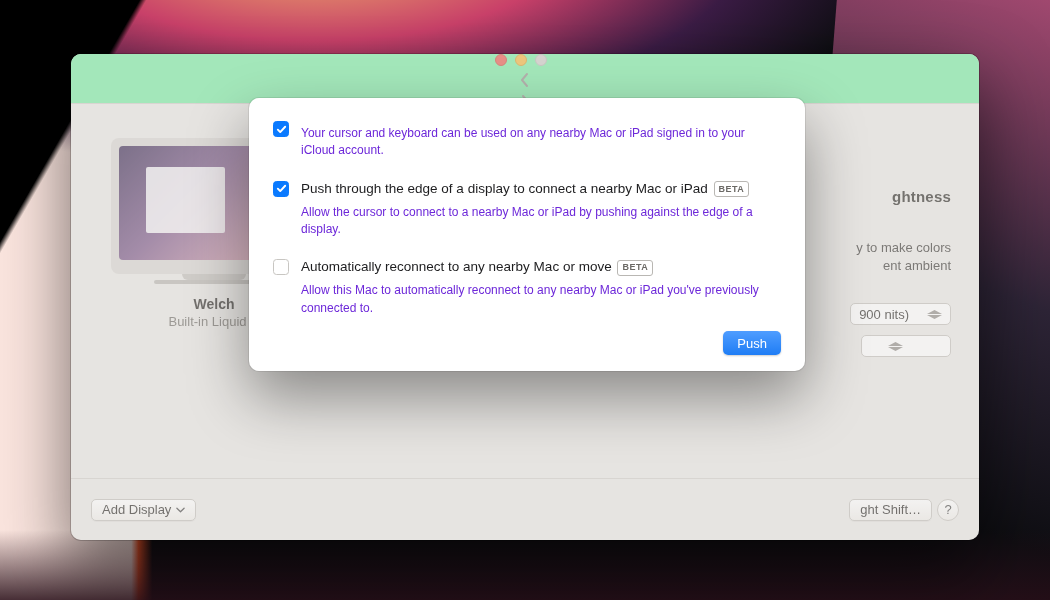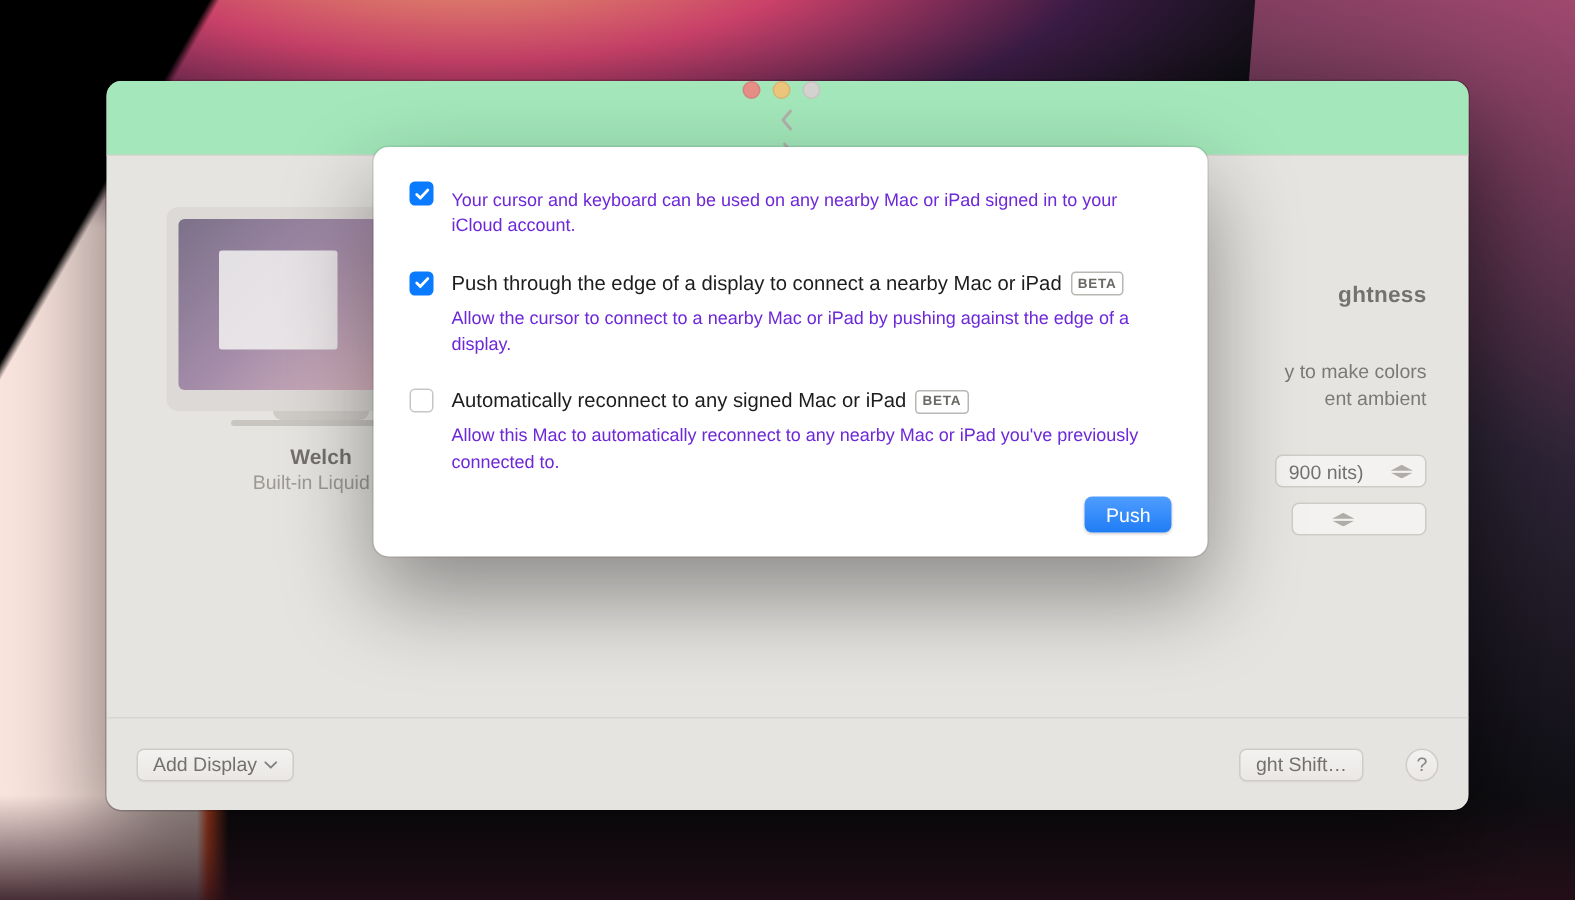--- a/index.html
+++ b/index.html
@@ -86,21 +86,21 @@
 .rt-row { display:flex; gap:10px; margin: 18px 0 2px; align-items:flex-start;}
 .chk-sm {
   width:15px; height:15px; border:1px solid #b6b3ae; border-radius:3px; background:#fff; flex-shrink:0;
   display:flex; align-items:center; justify-content:center; margin-top:2px;
 }
 .chk-sm.on { background:#0a7aff; border-color:#0a7aff; }
 .rt-text { font-size:13px; color:#4a4845; line-height:1.4;}
 .footbar {
   position:absolute; left:0; right:0; bottom:0; height:62px;
   border-top:1px solid #d6d3cf;
-  display:flex; align-items:center; padding: 0 20px; gap:28px;
+  display:flex; align-items:center; padding: 0 20px; gap:5px;
 }
 .mac-btn {
   height:22px; padding:0 10px; font-size:13px; color:#3d3b38;
   background: linear-gradient(#fff, #f2f0ec); border:1px solid #c9c6c1;
   border-radius:5px; display:flex; align-items:center; gap:5px;
   box-shadow: 0 1px 0 rgba(0,0,0,0.04);
 }
 .sel {
   height:22px; padding:0 8px; font-size:13px; color:#3d3b38;
   background:#fff; border:1px solid #c9c6c1; border-radius:5px;
@@ -286,21 +286,21 @@
       <div class="sdesc">Allow the cursor to connect to a nearby Mac or iPad by pushing against the edge of a display.</div>
     </div>
   </div>
 
   <div class="srow" style="margin-bottom:14px;">
     <div class="scheck">
       
     </div>
     <div class="stext">
       <div class="stitle">
-        <span>Automatically reconnect to any signed Mac or iPad</span>
+        <span>Automatically reconnect to any nearby Mac or move</span>
         <span class="beta">BETA</span>
       </div>
       <div class="sdesc">Allow this Mac to automatically reconnect to any nearby Mac or iPad you've previously connected to.</div>
     </div>
   </div>
 
   <div class="sheet-foot">
     <button class="done">
       <span>Push</span>
     </button>

